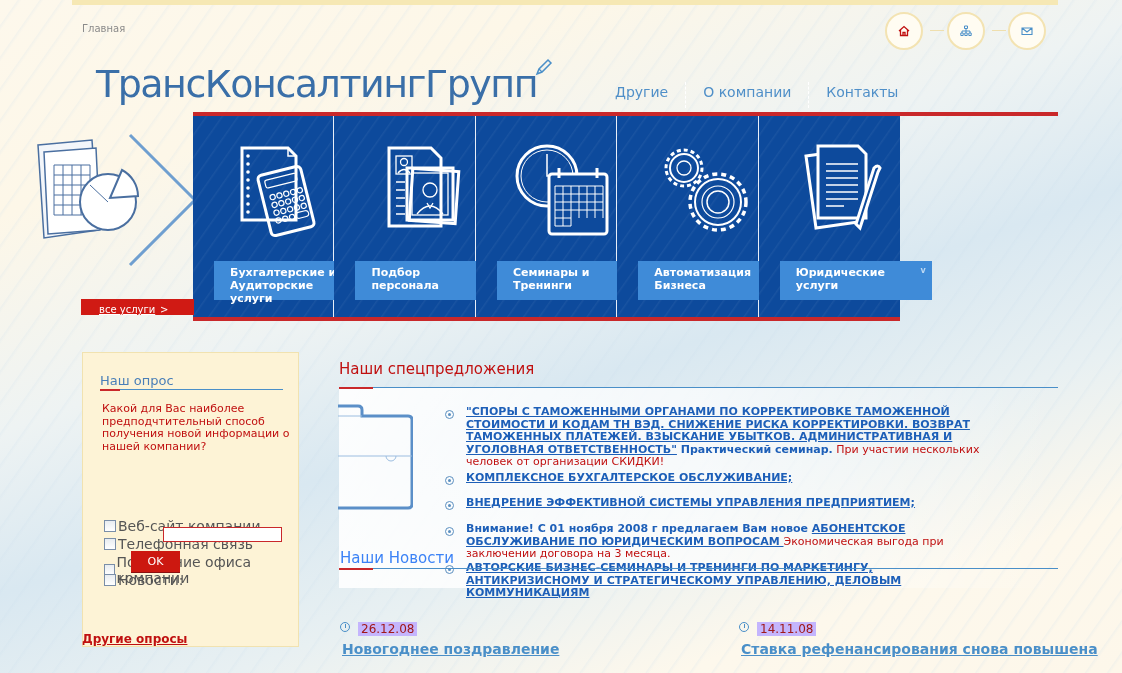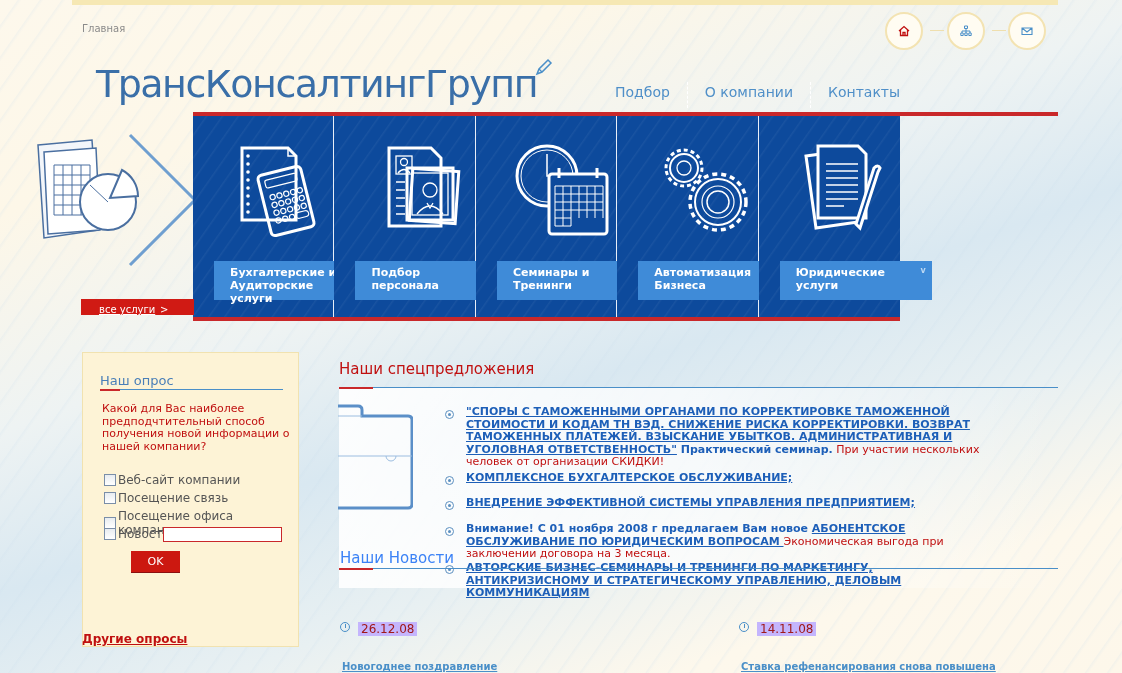--- a/index.html
+++ b/index.html
@@ -42,21 +42,21 @@
   .all-services a { position: absolute; left: 18px; top: 5px; font-size: 10px; color: #fff; text-decoration: underline; }
   .all-services .arr { position: absolute; left: 79px; top: 5px; font-size: 10px; color: #fff; }
 
   .hero-deco { left: 30px; top: 130px; width: 170px; height: 150px; }
 
   .poll { left: 82px; top: 352px; width: 217px; height: 295px; background: #fdf3d6; border: 1px solid #f1e2b0; }
   .poll-title { position: absolute; left: 17px; top: 20px; font-size: 13px; color: #4a7fb8; }
   .poll-title-line { position: absolute; left: 17px; top: 36px; width: 183px; height: 1px; background: #4a8fc8; }
   .poll-title-red { position: absolute; left: 17px; top: 36px; width: 20px; height: 2px; background: #c9282a; }
   .poll-q { position: absolute; left: 19px; top: 50px; width: 190px; font-size: 11px; font-weight: normal; color: #c01010; line-height: 12.5px; }
-  .poll-opt { position: absolute; left: 21px; font-size: 12px; color: #555; display: flex; align-items: center; }
+  .poll-opt { position: absolute; left: 21px; font-size: 14px; color: #555; display: flex; align-items: center; margin-top: 45px; }
   .cb { width: 12px; height: 12px; border: 1px solid #7a8ea8; background: linear-gradient(#e8ecf0, #fff); margin-right: 2px; }
   .poll-other-input { position: absolute; left: 80px; top: 174px; width: 119px; height: 15px; border: 1px solid #c9282a; background: #fff; }
   .poll-ok { position: absolute; left: 48px; top: 198px; width: 49px; height: 22px; background: #cc1810; color: #fff; font-size: 11px; font-weight: normal; text-align: center; line-height: 22px; border-bottom: 1px solid #8a1010; }
   .other-polls { left: 82px; top: 632px; font-size: 12px; font-weight: bold; color: #c01010; text-decoration: underline; }
 
   .offers-title { left: 339px; top: 360px; font-size: 15px; color: #c01010; }
   .offers-line { left: 339px; top: 387px; width: 719px; height: 1px; background: #4a8fc8; }
   .offers-red { left: 339px; top: 387px; width: 34px; height: 2px; background: #c9282a; }
   .offers-panel { left: 339px; top: 388px; width: 719px; height: 200px;
     background: linear-gradient(90deg, rgba(255,255,255,0.9) 0%, rgba(255,255,255,0.7) 50%, rgba(255,255,255,0) 100%); }
@@ -70,21 +70,21 @@
   .bullet::after { content: ""; position: absolute; left: 2px; top: 2px; width: 3px; height: 3px; background: #5b8fc0; border-radius: 50%; }
 
   .news-title { left: 340px; top: 549px; font-size: 15px; color: #3b82f6; }
   .news-line { left: 339px; top: 568px; width: 719px; height: 1px; background: #4a8fc8; }
   .news-red { left: 339px; top: 568px; width: 34px; height: 2px; background: #c9282a; }
 
   .news-item { position: absolute; }
   .news-clock { position: absolute; left: 0; top: 0; width: 10px; height: 10px; border: 1px solid #4a8fc8; border-radius: 50%; }
   .news-clock::after { content: ""; position: absolute; left: 4px; top: 1px; width: 1px; height: 4px; background: #4a8fc8; }
   .news-date { position: absolute; left: 18px; top: 0; font-size: 12px; color: #a01818; background: #c4b5fd; padding: 0 3px; }
-  .news-link { position: absolute; left: 2px; top: 19px; font-size: 10px; font-weight: bold; color: #4a8fc8; white-space: nowrap; margin-top: 20px; }
+  .news-link { position: absolute; left: 2px; top: 19px; font-size: 14px; font-weight: bold; color: #4a8fc8; white-space: nowrap; }
 </style>
 </head>
 <body>
 
 <div class="abs topbar"></div>
 
 <div class="abs breadcrumb">Главная</div>
 
 <div class="abs logo">ТрансКонсалтингГрупп</div>
 <svg class="abs logo-pencil" viewBox="0 0 20 20">
@@ -106,21 +106,21 @@
   </div>
   <div class="qi-dash" style="left:107px"></div>
   <div class="qi" style="left:123px">
     <svg viewBox="0 0 12 12">
         <path d="M1 3 H11 V9.5 H1 Z M1 3 L6 7 L11 3" fill="none" stroke="#4a8fc8" stroke-width="1.1"></path>
       </svg>
   </div>
 </div>
 
 <nav class="abs topnav">
-  <a href="#">Подбор</a>
+  <a href="#">Другие</a>
   <a href="#">О компании</a>
   <a href="#">Контакты</a>
 </nav>
 
 <svg class="abs hero-deco" viewBox="0 0 170 150">
   <path d="M100 135 L165 70 M100 5 L165 70" stroke="#6f9fd0" stroke-width="3" fill="none"></path>
   <path d="M8 15 L62 10 L68 100 L14 108 Z" fill="#f3f6fa" stroke="#4a6fa0" stroke-width="1.5"></path>
   <path d="M14 22 L66 18 L70 100 L18 104 Z" fill="#fff" stroke="#4a6fa0" stroke-width="1.5"></path>
   <g stroke="#4a6fa0" stroke-width="1" fill="none">
     <path d="M24 35 H60 M24 45 H60 M24 55 H60 M24 65 H60 M24 75 H60 M24 85 H52"></path>
@@ -268,21 +268,21 @@
   <div class="poll-title-line"></div>
   <div class="poll-title-red"></div>
   <div class="poll-q">Какой для Вас наиболее предподчтительный способ получения новой информации о нашей компании?</div>
 
   <label class="poll-opt" style="top:120px">
     <span class="cb"></span>
     <span>Веб-сайт компании</span>
   </label>
   <label class="poll-opt" style="top:138px">
     <span class="cb"></span>
-    <span>Посещение связь</span>
+    <span>Телефонная связь</span>
   </label>
   <label class="poll-opt" style="top:156px">
     <span class="cb"></span>
     <span>Посещение офиса компании</span>
   </label>
   <label class="poll-opt" style="top:174px">
     <span class="cb"></span>
     <span>Новости:</span>
   </label>
   <div class="poll-other-input"></div>

